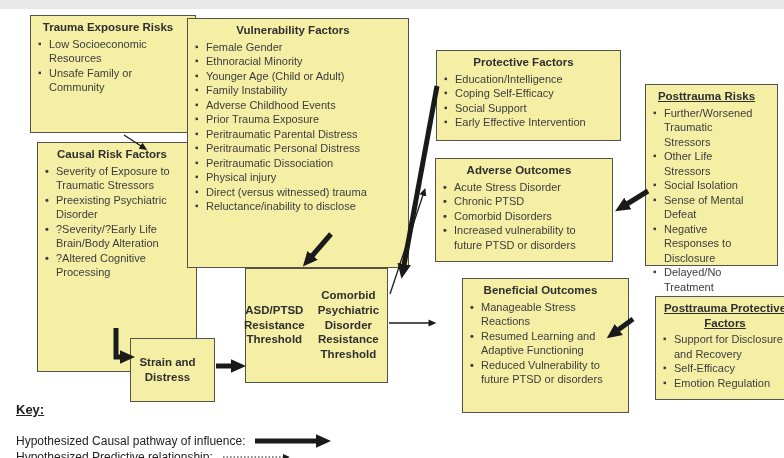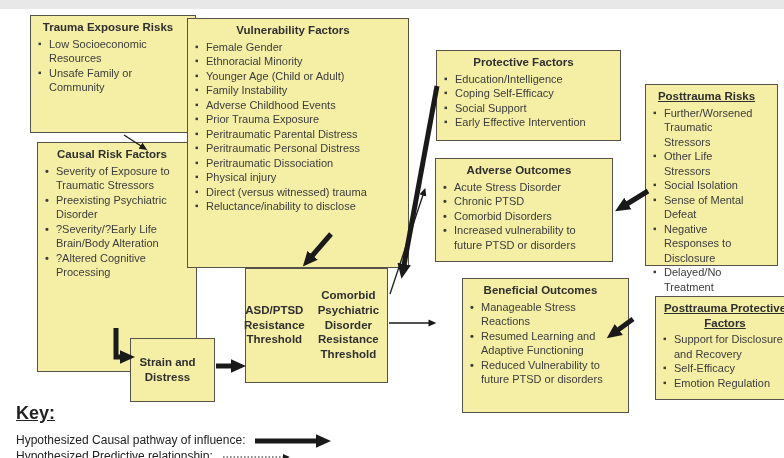--- a/index.html
+++ b/index.html
@@ -45,21 +45,21 @@
     position: absolute; left: 0; top: 0; width: 784px; height: 458px;
     pointer-events: none;
   }
   .thick { stroke: var(--arrow, #1a1a1a); stroke-width: 5; fill: none; }
   .thin  { stroke: var(--arrow, #1a1a1a); stroke-width: 1.3; fill: none; }
   .dotted { stroke: var(--arrow, #1a1a1a); stroke-width: 1.2; fill: none; stroke-dasharray: 1.6 1.9; }
   .key {
     position: absolute; left: 16px; top: 402px;
     font-size: 12px; color: #222; line-height: 1.25;
   }
-  .key-title { font-weight: bold; text-decoration: underline; font-size: 18px; margin-bottom: 8px; }
+  .key-title { font-weight: bold; text-decoration: underline; font-size: 13px; margin-bottom: 15px; }
   .key-row { display: flex; align-items: center; gap: 8px; height: 16px; }
   .key-row svg { display: block; }
 </style>
 </head>
 <body>
 
 <div class="canvas">
   <div class="top-strip"></div>
 
   <div class="box bullets-square" style="left:30px; top:15px; width:166px; height:118px;">

